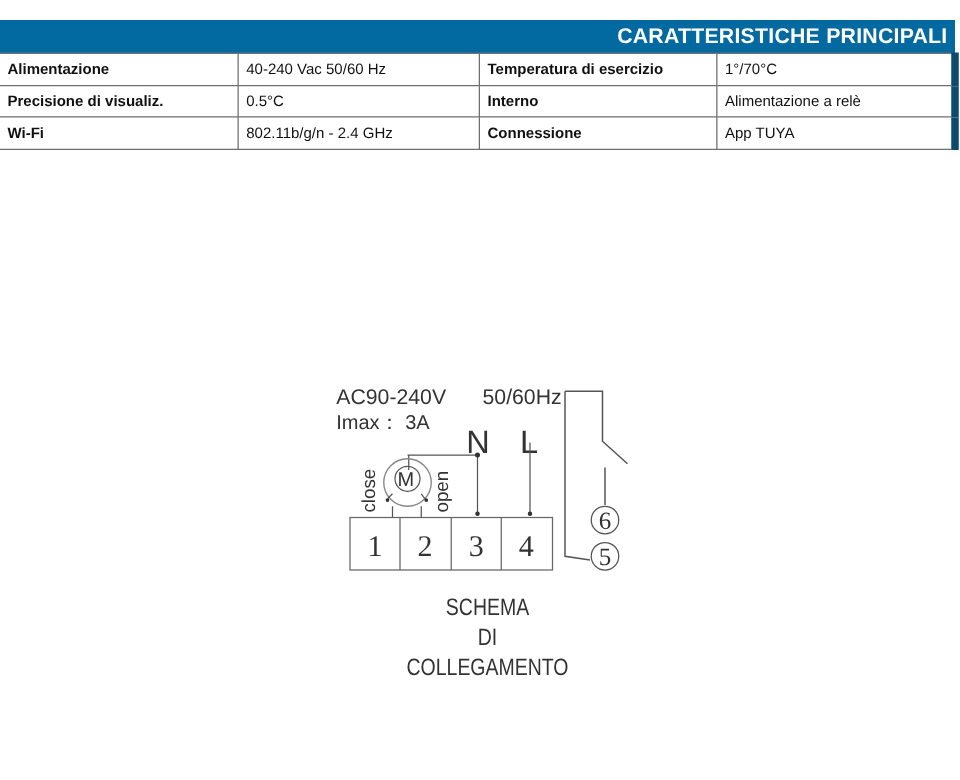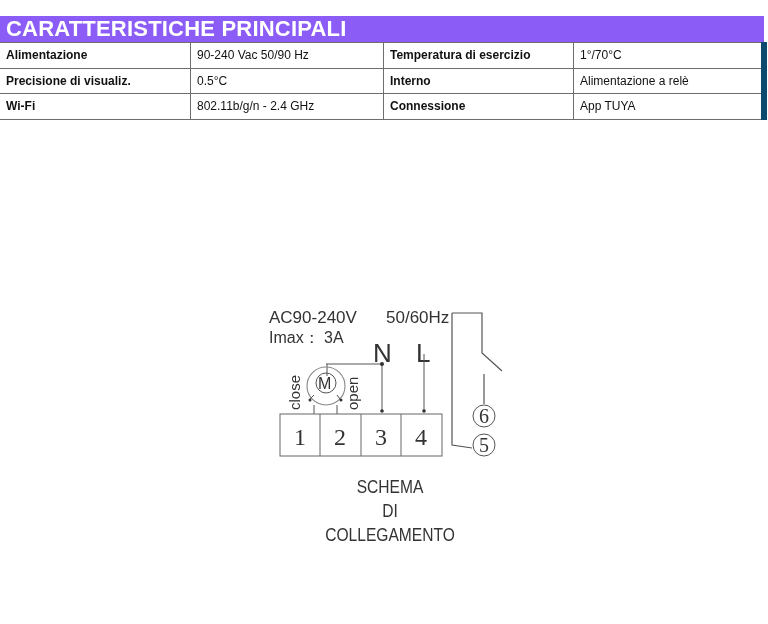--- a/index.html
+++ b/index.html
@@ -1,36 +1,36 @@
 <!DOCTYPE html>
 <html><head>
 <meta charset="utf-8">
 <style>
   html, body { margin:0; padding:0; background:#fff; }
   body { width:768px; height:624px; position:relative; overflow:hidden; font-family:"Liberation Sans", sans-serif; }
   .spec-table { position:absolute; left:0; top:16px; width:767px; border-collapse:collapse; }
-  .spec-table th { background:#8b5cf6; color:#fff; text-align:left; font-size:22px; font-weight:bold; padding:0 6px; height:26px; letter-spacing:0.2px; }
+  .spec-table th { background:#0369a1; color:#fff; text-align:right; font-size:17px; font-weight:bold; padding:0 6px; height:26px; letter-spacing:0.2px; }
   .spec-table td { border:1px solid #6e6e6e; font-size:12px; color:#111; padding:0 6px; height:24.5px; }
   .spec-table td.k { font-weight:bold; }
   .spec-table tr td:first-child { border-left:none;margin-left:24px; }
   .spec-table tr td:last-child { border-right:6px solid #0c4a6e; }
   .diagram { position:absolute; left:0; top:0; }
   .caption { position:absolute; left:300px; width:180px; text-align:center; font-family:"Liberation Sans", sans-serif; color:#333; font-size:19px; line-height:24px; transform:scaleX(0.82); }
 </style>
 </head>
 <body>
 
 <table class="spec-table">
   <tbody>
       <tr>
     <th colspan="4">CARATTERISTICHE PRINCIPALI</th>
   </tr>
   <tr>
     <td class="k" style="width:178px">Alimentazione</td>
-    <td style="width:180px"> 90-240 Vac 50/90 Hz</td>
+    <td style="width:180px"> 40-240 Vac 50/60 Hz</td>
     <td class="k" style="width:177px">Temperatura di esercizio</td>
     <td>1°/70°C</td>
   </tr>
   <tr>
     <td class="k">Precisione di visualiz.</td>
     <td>0.5°C</td>
     <td class="k">Interno</td>
     <td>Alimentazione a relè</td>
   </tr>
   <tr>

